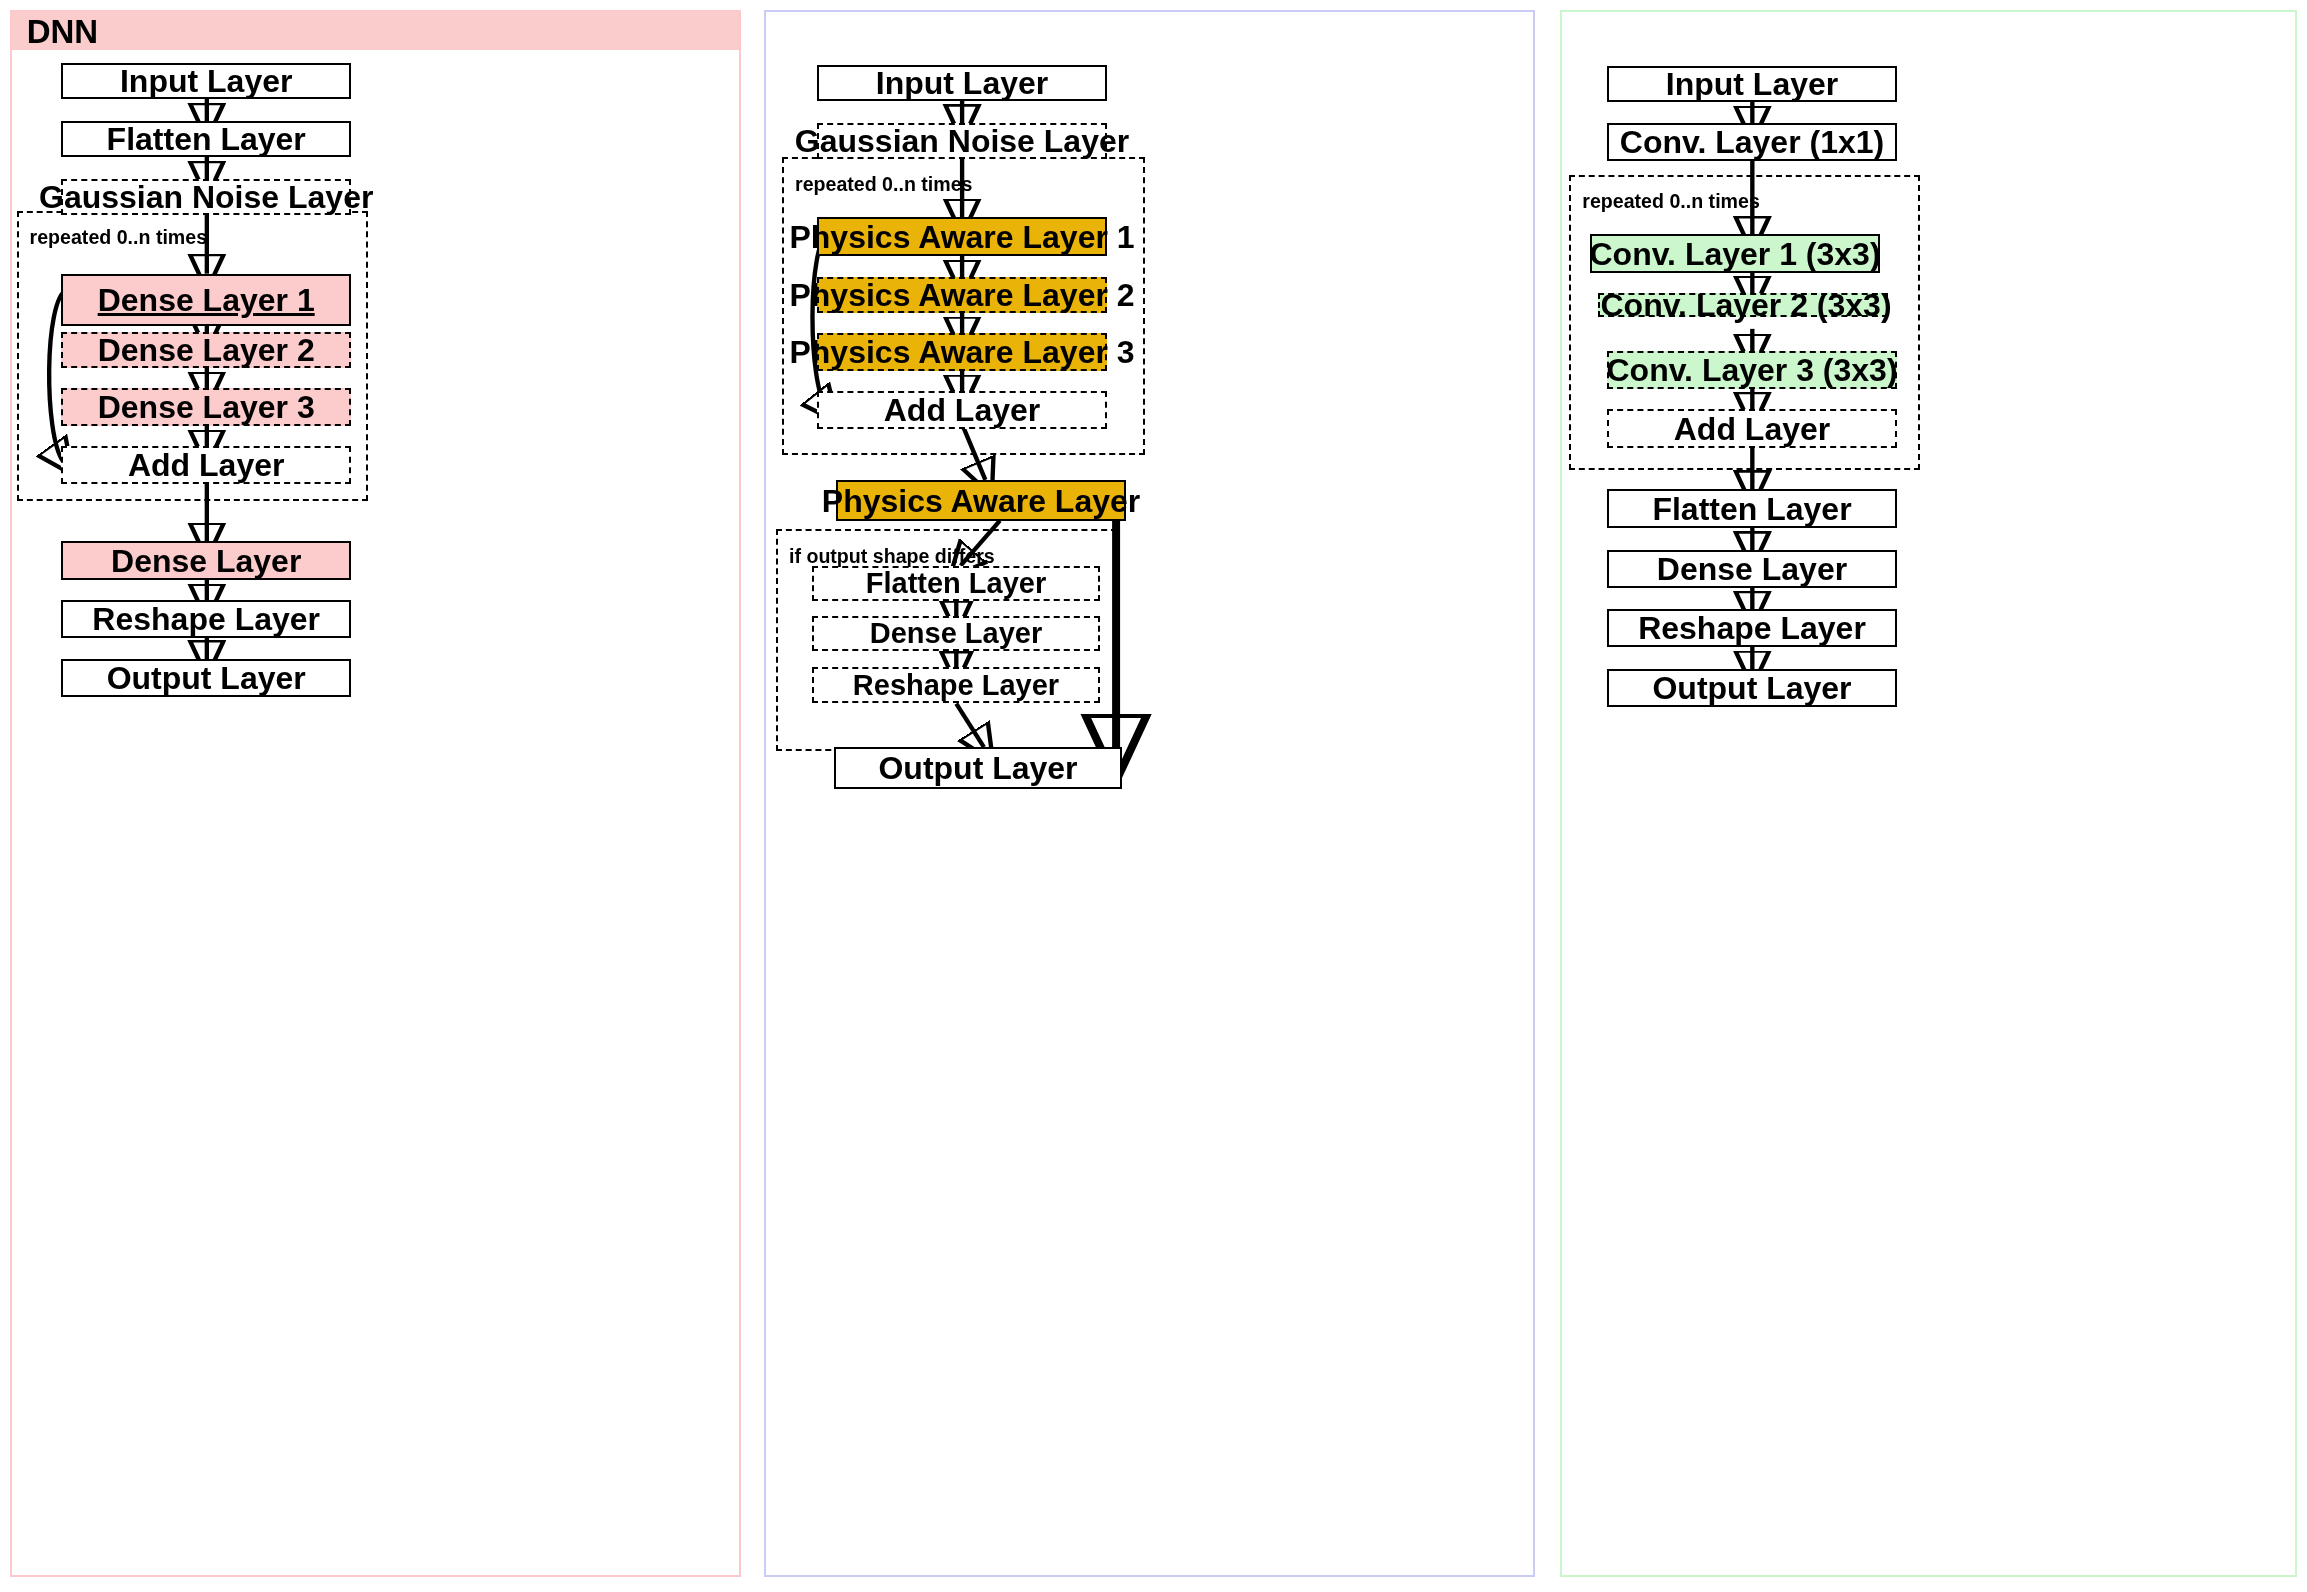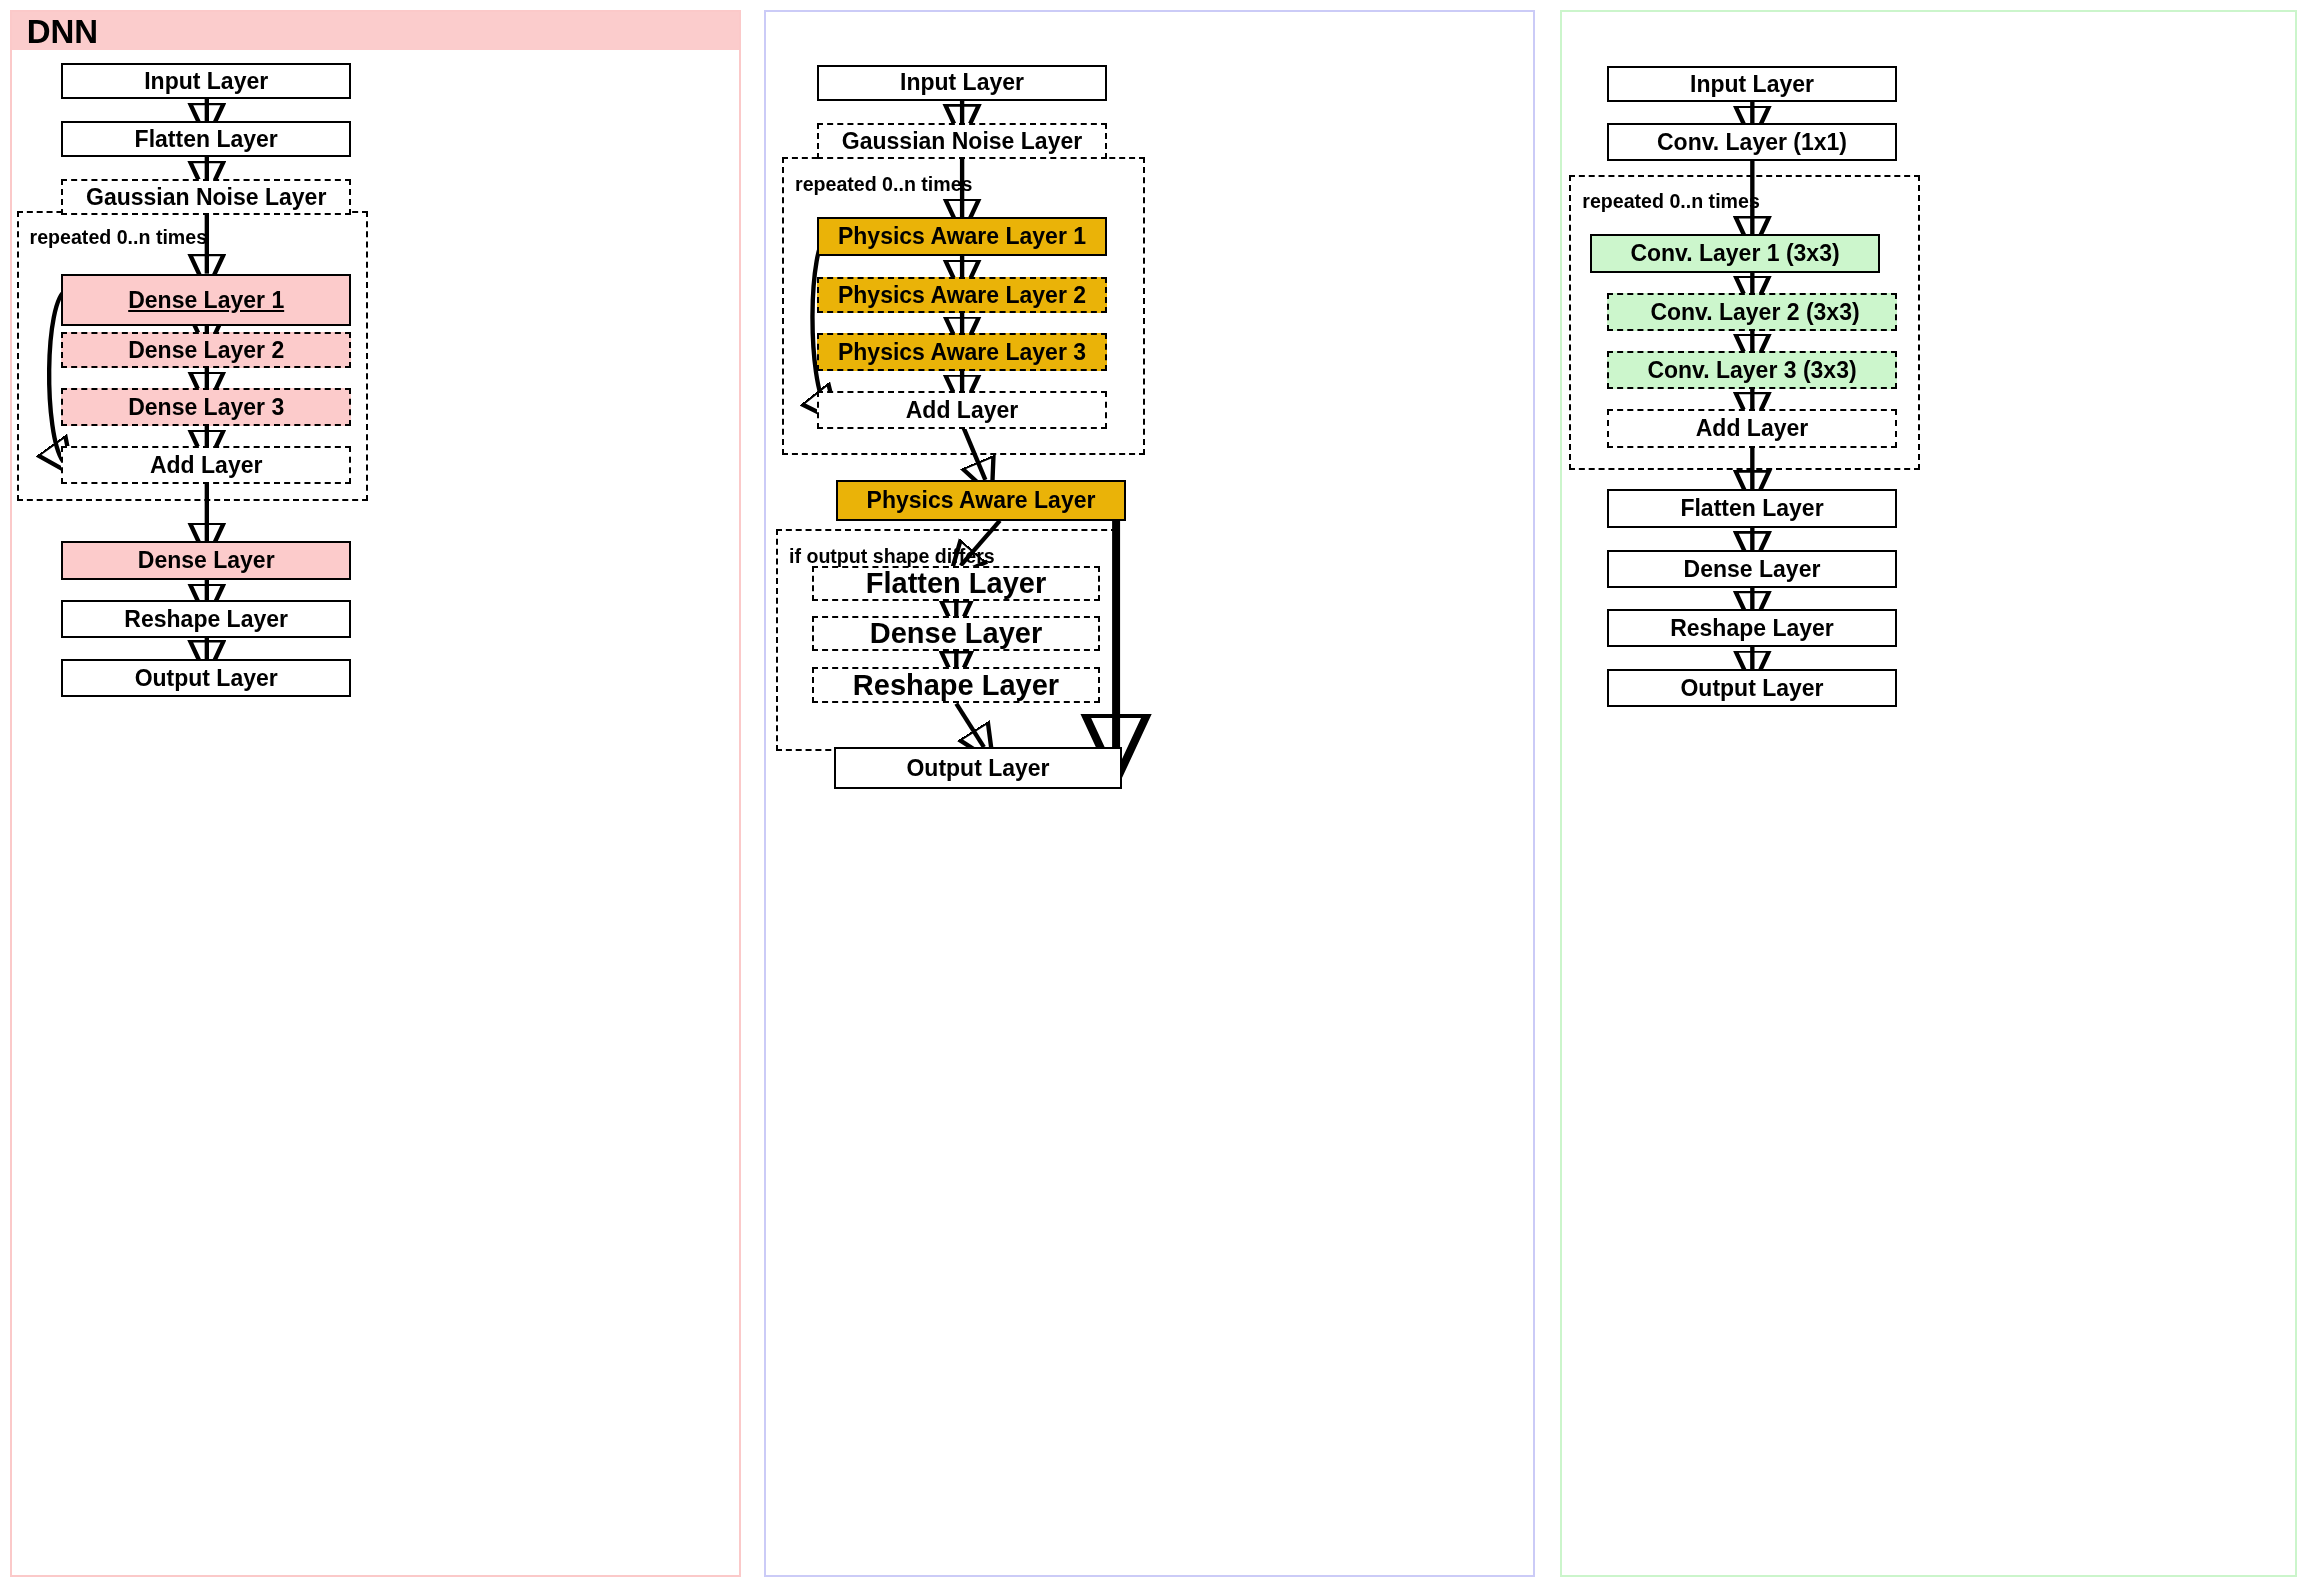--- a/index.html
+++ b/index.html
@@ -62,21 +62,21 @@
 
   
   .node {
     position: absolute;
     box-sizing: border-box;
     display: flex;
     align-items: center;
     justify-content: center;
     background: #ffffff;
     border: 2.9px solid #000000;
-    font-size: 23px;
+    font-size: 32px;
     font-weight: bold;
     color: #000000;
     white-space: nowrap;
     line-height: 1;
     z-index: 3;
   }
   .node.dashed  { border-style: dashed; border-width: 2.9px; }
   .node.fill-pink  { background: #fccbcb; }
   .node.fill-blue  { background: #eab308; }
   .node.fill-green { background: #ccf6cc; }
@@ -255,21 +255,21 @@
         <line x1="262" y1="656" x2="262" y2="690" stroke-width="6" marker-end="url(#ah-cnn)"></line>
 
         <line x1="262" y1="738" x2="262" y2="772" stroke-width="6" marker-end="url(#ah-cnn)"></line>
 
         <line x1="262" y1="820" x2="262" y2="854" stroke-width="6" marker-end="url(#ah-cnn)"></line>
       </svg>
 
       <div class="node" style="left:45px;  top:16px;  width:290px; height:36px;">Input Layer</div>
       <div class="node" style="left:45px;  top:73px; width:290px; height:38px;">Conv. Layer (1x1)</div>
       <div class="node fill-green" style="left:28px;  top:184px; width:290px; height:39px;">Conv. Layer 1 (3x3)</div>
-      <div class="node dashed fill-green" style="left:45px;  top:243px; width:290px; height:38px;padding-left:6px;">Conv. Layer 2 (3x3)</div>
+      <div class="node dashed fill-green" style="left:36px;  top:243px; width:290px; height:24px;padding-left:6px;">Conv. Layer 2 (3x3)</div>
       <div class="node dashed fill-green" style="left:45px;  top:301px; width:290px; height:38px;">Conv. Layer 3 (3x3)</div>
       <div class="node dashed" style="left:45px;  top:359px; width:290px; height:39px;">Add Layer</div>
       <div class="node" style="left:45px;  top:439px; width:290px; height:39px;">Flatten Layer</div>
       <div class="node" style="left:45px;  top:500px; width:290px; height:38px;">Dense Layer</div>
       <div class="node" style="left:45px;  top:559px; width:290px; height:38px;">Reshape Layer</div>
       <div class="node" style="left:45px;  top:619px; width:290px; height:38px;">Output Layer</div>
     </div>
   </div>
 
 </div>

